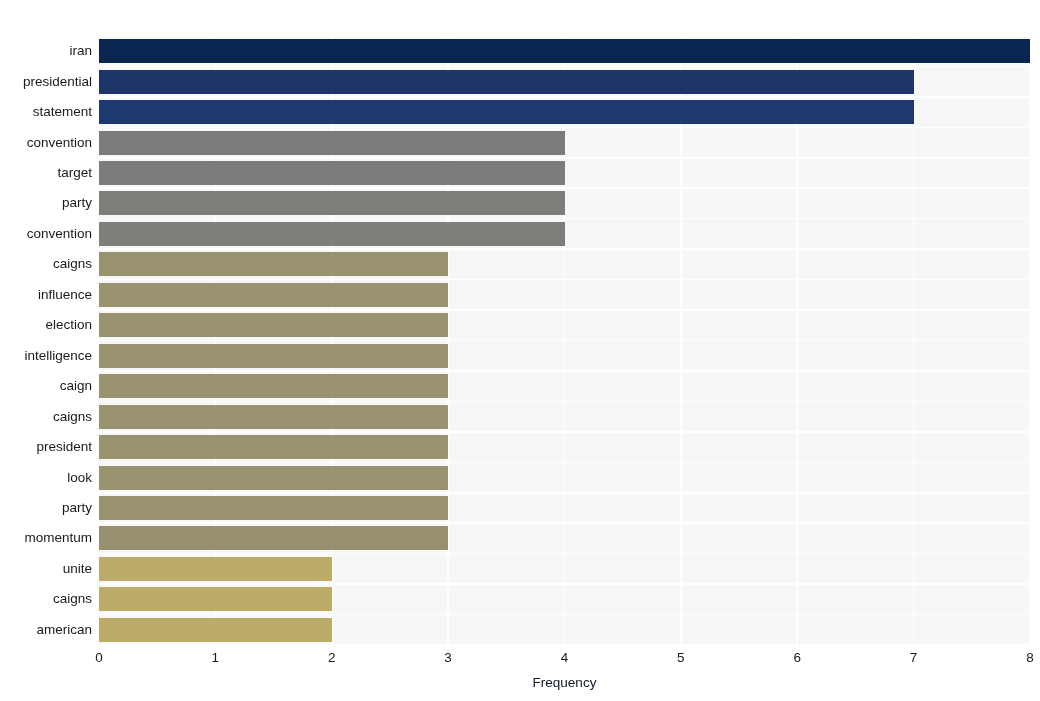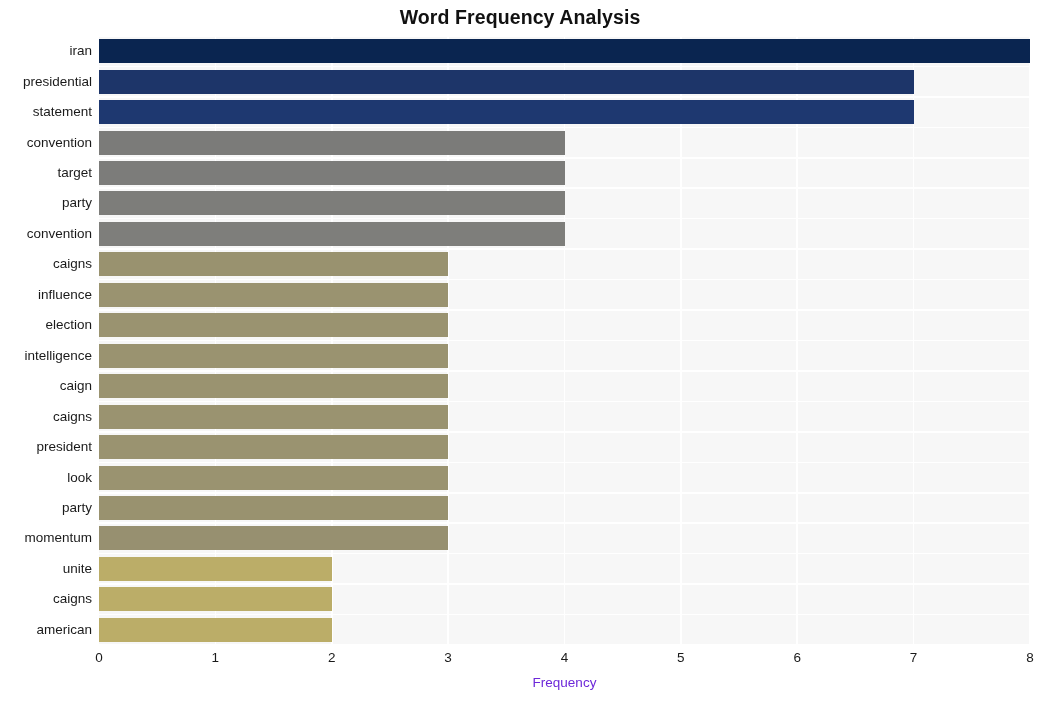--- a/index.html
+++ b/index.html
@@ -107,30 +107,29 @@
     color: #1a1a1a;
     font-family: "Liberation Sans", sans-serif;
   }
   #x-axis-label {
     position: absolute;
     left: 99px;
     top: 675px;
     width: 931px;
     text-align: center;
     font-size: 13.5px;
-    color: #6d28d9;
+    color: #0f172a;
     font-family: "Liberation Sans", sans-serif;
   }
 </style>
 </head>
 <body>
 
 <div id="chart-root">
 
-  <div id="chart-title">Word Frequency Analysis</div>
 
   <div id="plot-area">
     <div id="vgrid-layer">
         <div class="vgrid" style="left: 115.575px;"></div>
         <div class="vgrid" style="left: 231.95px;"></div>
         <div class="vgrid" style="left: 348.325px;"></div>
         <div class="vgrid" style="left: 464.7px;"></div>
         <div class="vgrid" style="left: 581.075px;"></div>
         <div class="vgrid" style="left: 697.45px;"></div>
         <div class="vgrid" style="left: 813.825px;"></div>

